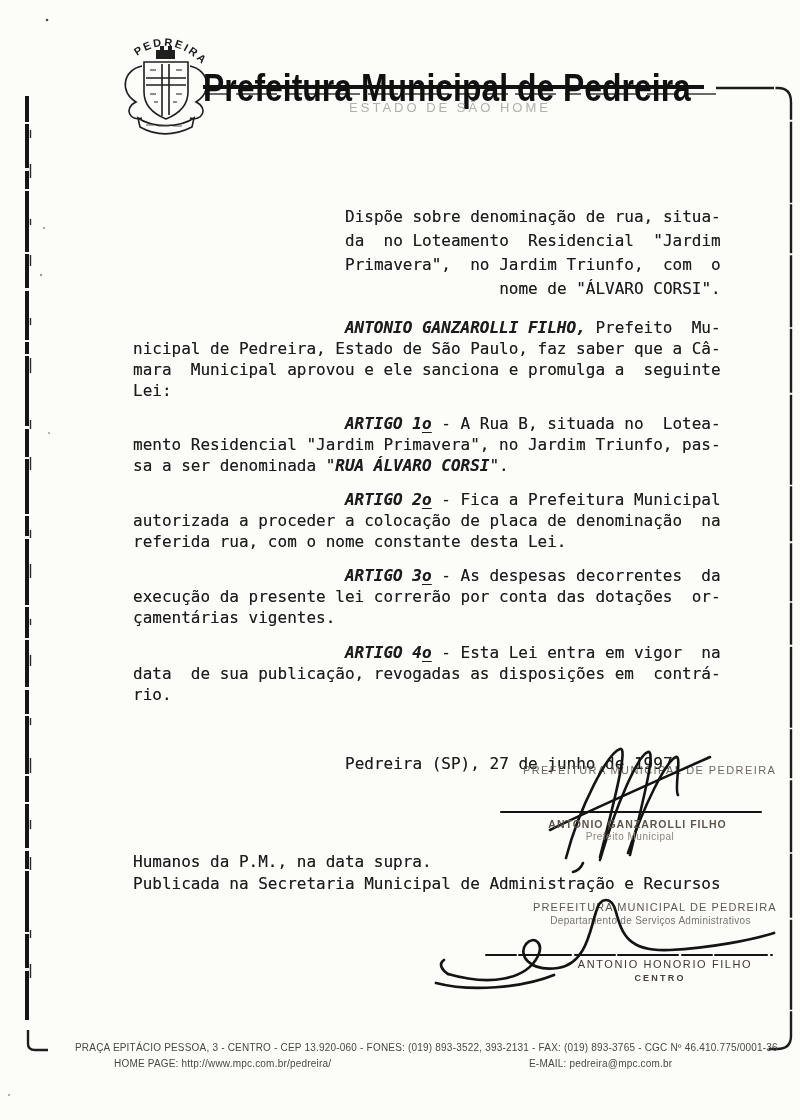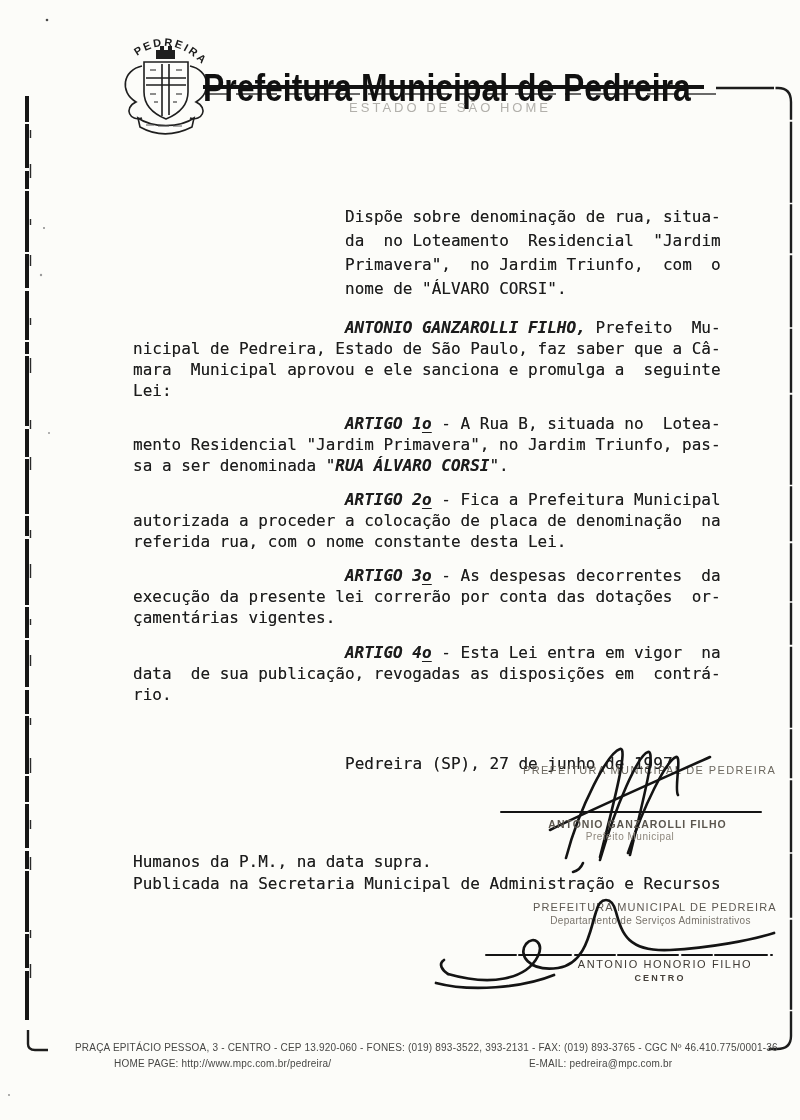--- a/index.html
+++ b/index.html
@@ -2,21 +2,21 @@
 <html><head>
 <meta charset="utf-8">
 <style>
   html,body{margin:0;padding:0;background:#e8e8e6;}
   .page{position:relative;width:800px;height:1120px;margin:0 auto;background:#fcfcf9;overflow:hidden;
         font-family:"Liberation Sans",sans-serif;}
   
   .tblock{position:absolute;font-family:"DejaVu Sans Mono",monospace;font-size:16px;line-height:21px;
           color:#1c1c1c;white-space:pre;text-shadow:0 0 .5px rgba(25,25,25,.55);}
   .tblock .ln{white-space:pre;}
-  .ementa{line-height:24px;}
+  .ementa{line-height:24px;text-align:right;}
   .pub{line-height:22px;}
   .seg{white-space:pre;}
   .bi{font-weight:bold;font-style:italic;}
   .biu{font-weight:bold;font-style:italic;text-decoration:underline;text-underline-offset:3px;}
   
   .doc-title{position:absolute;left:203px;top:42px;font-family:"Liberation Sans",sans-serif;
              font-weight:bold;font-size:38px;color:#101010;transform:scaleX(.84);transform-origin:left top;
              white-space:nowrap;letter-spacing:0;}
   .subtitle{position:absolute;left:300px;top:100px;width:300px;text-align:center;font-size:13px;
             letter-spacing:3px;color:#b2b0ab;filter:blur(.4px);white-space:nowrap;}

